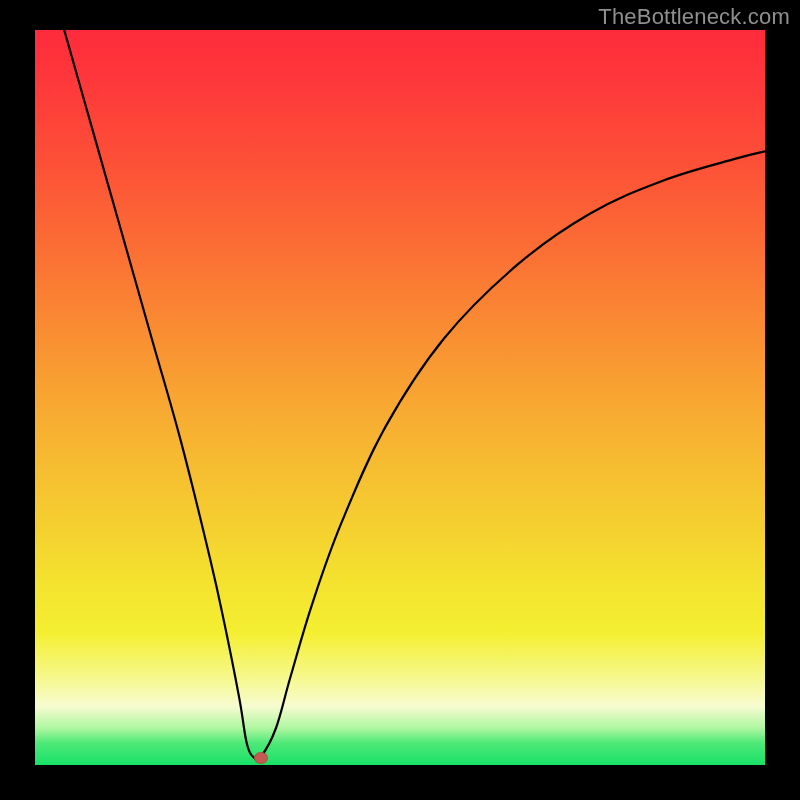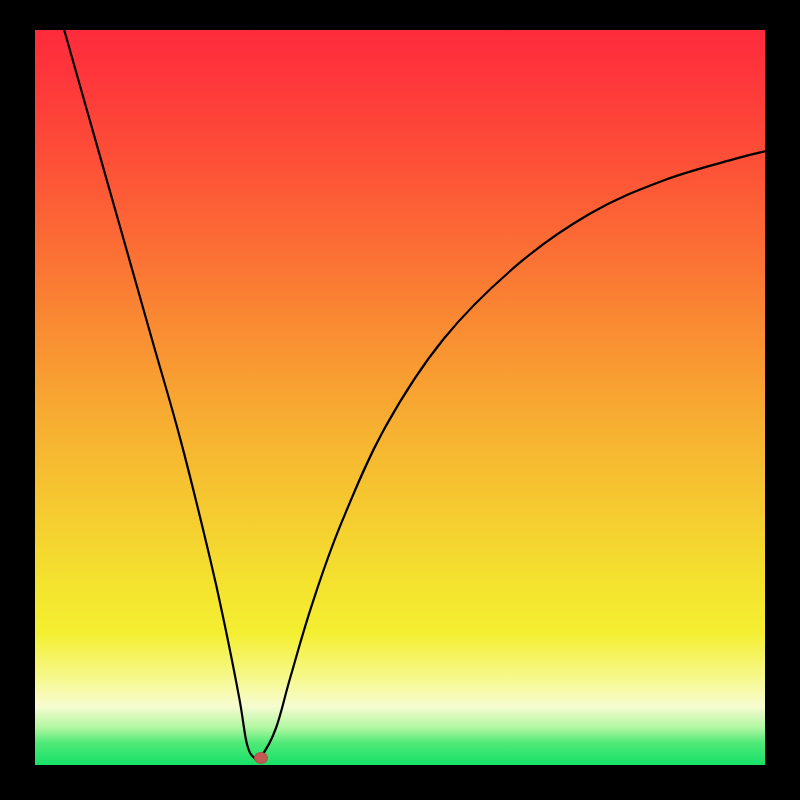--- a/index.html
+++ b/index.html
@@ -78,14 +78,15 @@
   <div class="plot">
 
     <svg class="curve" viewBox="0 0 730 735" preserveAspectRatio="none">
       <path id="curve-path" d="M 29.2 0 C 34.553333333333335 18.864999999999995 47.69333333333333 65.16999999999996 58.4 102.89999999999998 C 69.10666666666667 140.63 76.89333333333333 168.07000000000005 87.6 205.80000000000007 C 98.30666666666666 243.5300000000001 106.09333333333333 270.97 116.8 308.70000000000005 C 127.50666666666666 346.43000000000006 135.29333333333332 371.175 146 411.6 C 156.70666666666668 452.02500000000003 167.17 495.51250000000005 175.2 529.2 C 183.23 562.8875 184.4466666666667 569.7475000000001 189.8 595.35 C 195.15333333333334 620.9525 200.38500000000002 647.29 204.4 668.85 C 208.415 690.4100000000001 209.0233333333333 702.1700000000001 211.7 712.95 C 214.37666666666667 723.73 216.32333333333332 725.2245 219 727.65 C 221.67666666666668 730.0754999999999 222.285 731.5699999999999 226.3 726.18 C 230.31500000000003 720.79 235.54666666666668 712.803 240.9 698.25 C 246.25333333333333 683.697 248.8083333333333 669.7075 255.49999999999997 646.8 C 262.1916666666666 623.8924999999999 268.03166666666664 601.5975 277.4 573.3 C 286.7683333333333 545.0024999999999 293.21666666666664 524.79 306.59999999999997 492.45 C 319.9833333333333 460.11 331.6633333333333 430.5875 350.4 396.9 C 369.13666666666666 363.2125 384.71 338.345 408.8 308.70000000000005 C 432.89000000000004 279.05500000000006 455.03333333333336 258.1075 481.8 235.2 C 508.56666666666666 212.2925 528.0333333333333 199.24625 554.8 183.75 C 581.5666666666666 168.25375 601.0333333333333 160.78124999999994 627.8 150.67499999999995 C 654.5666666666666 140.56874999999997 682.0633333333333 134.015 700.8 128.625 C 719.5366666666666 123.235 724.6466666666666 122.62249999999999 730 121.27499999999998" fill="none" stroke="#000000" stroke-width="2.2"></path>
     </svg>
 
     <div id="marker" class="marker" style="left: 219.3px; top: 721.65px; background: rgb(197, 90, 82);"></div>
 
   </div>
 
+  <div class="watermark">TheBottleneck.com</div>
 
 </div>
 
 </body></html>

